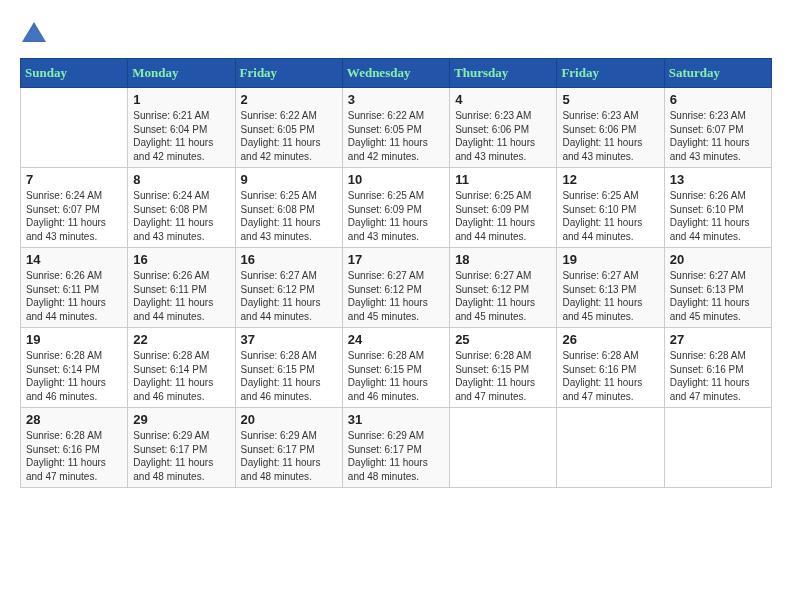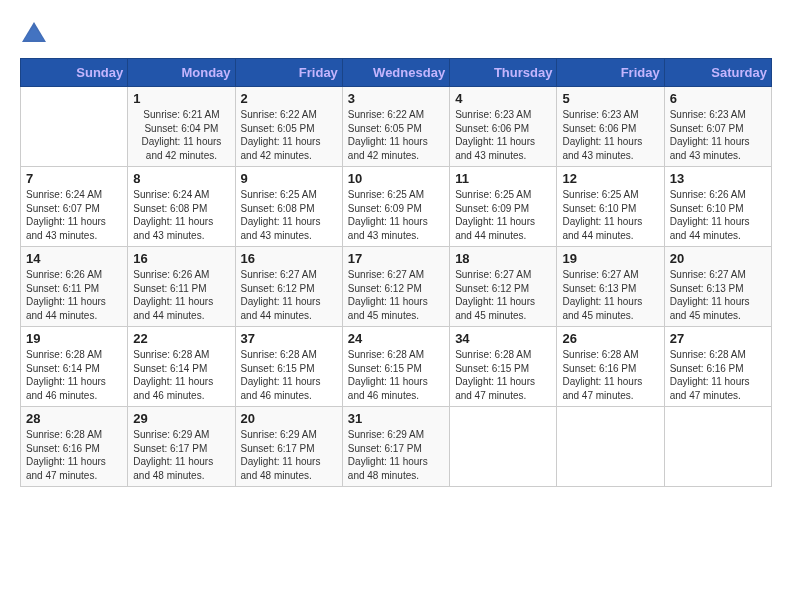--- a/index.html
+++ b/index.html
@@ -52,26 +52,27 @@
       font-size: 16px;
       color: #555;
     }
     table {
       width: 100%;
       border-collapse: collapse;
       font-size: 11px;
     }
     thead tr th {
       background-color: #2255aa;
-      color: #c4b5fd;
+      color: #86efac;
       padding: 6px 4px;
-      text-align: right;
+      text-align: left;
       font-size: 13px;
       font-weight: bold;
       border: 1px solid #1a4488;
+      font-family: Liberation Serif, serif;
     }
     tbody tr td {
       vertical-align: top;
       padding: 4px 5px;
       border: 1px solid #ccc;
       min-height: 80px;
       height: 80px;
       width: calc(100% / 7);
       background: #fff;
     }
@@ -124,21 +125,21 @@
         <th>Thursday</th>
         <th>Friday</th>
         <th>Saturday</th>
       </tr>
   </thead>
   <tbody id="calendar-body">
   <tr>
         <td class="empty-cell"></td>
         <td>
           <span class="day-number">1</span>
-          <div class="day-info" style="white-space: pre-line; text-align: center;">Sunrise: 6:21 AM
+          <div class="day-info" style="white-space: pre-line;">Sunrise: 6:21 AM
 Sunset: 6:04 PM
 Daylight: 11 hours
 and 42 minutes.</div>
         </td>
         <td>
           <span class="day-number">2</span>
           <div class="day-info" style="white-space: pre-line;">Sunrise: 6:22 AM
 Sunset: 6:05 PM
 Daylight: 11 hours
 and 42 minutes.</div>
@@ -297,21 +298,21 @@
 and 46 minutes.</div>
         </td>
         <td>
           <span class="day-number">24</span>
           <div class="day-info" style="white-space: pre-line;">Sunrise: 6:28 AM
 Sunset: 6:15 PM
 Daylight: 11 hours
 and 46 minutes.</div>
         </td>
         <td>
-          <span class="day-number">34</span>
+          <span class="day-number">25</span>
           <div class="day-info" style="white-space: pre-line;">Sunrise: 6:28 AM
 Sunset: 6:15 PM
 Daylight: 11 hours
 and 47 minutes.</div>
         </td>
         <td>
           <span class="day-number">26</span>
           <div class="day-info" style="white-space: pre-line;">Sunrise: 6:28 AM
 Sunset: 6:16 PM
 Daylight: 11 hours

